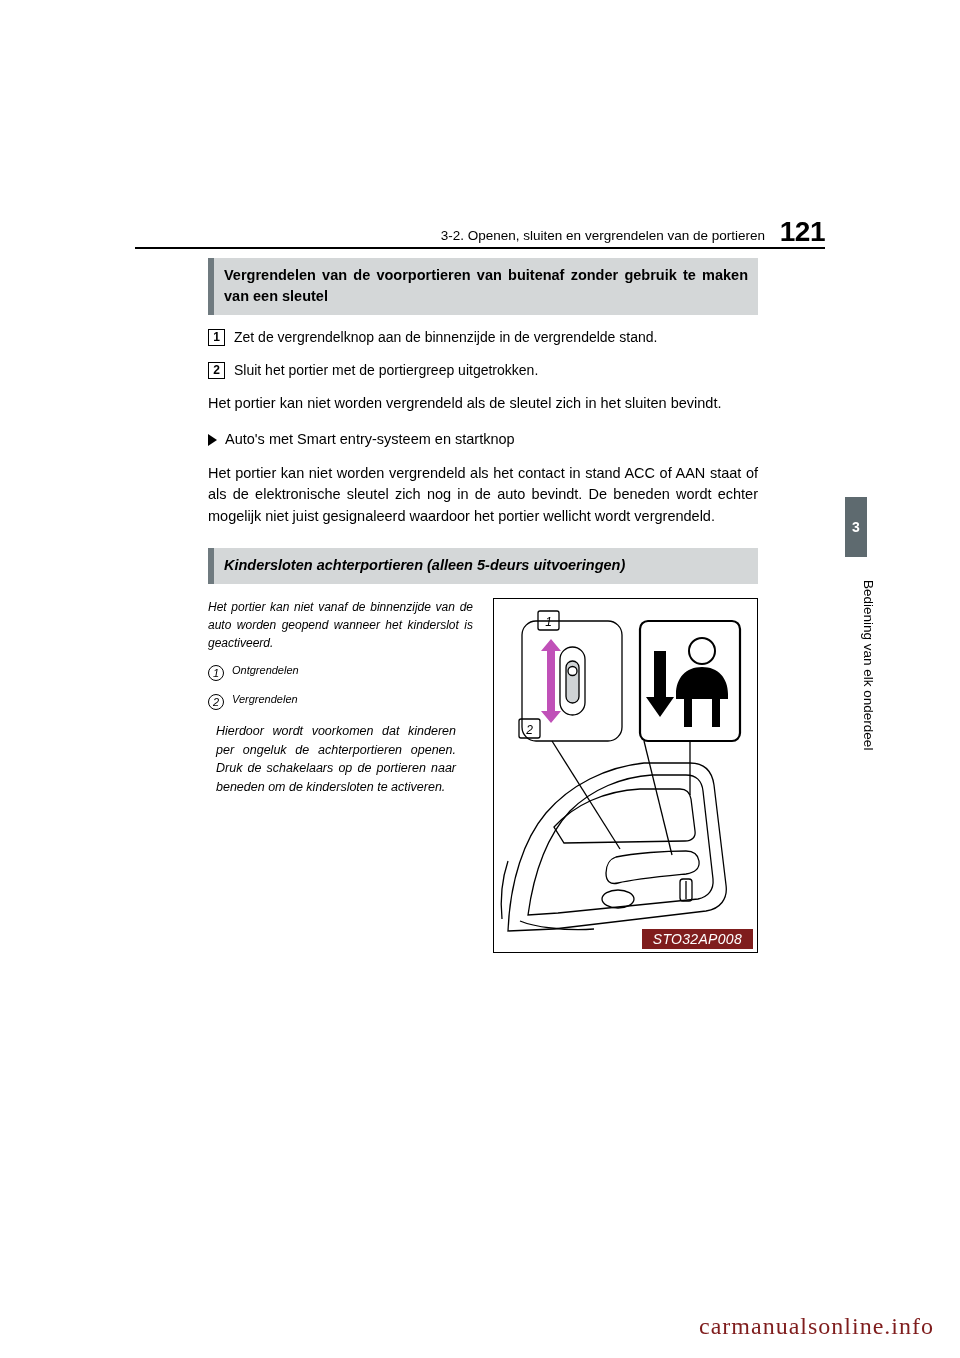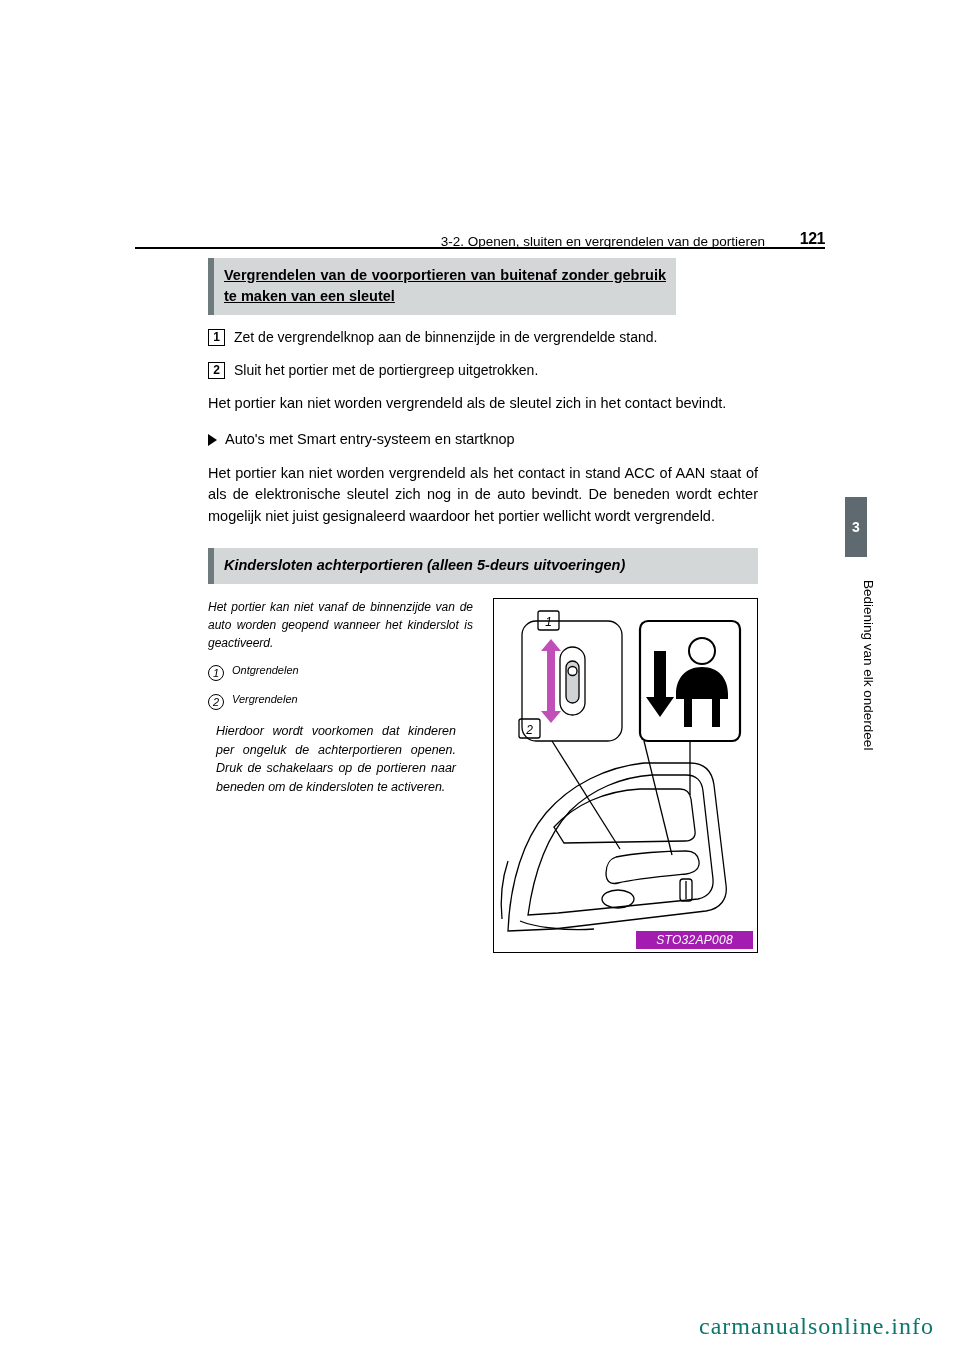--- a/index.html
+++ b/index.html
@@ -20,29 +20,29 @@
   #header {
     position: absolute;
     left: 135px;
     top: 215px;
     width: 690px;
     height: 34px;
   }
   #header-title {
     position: absolute;
     right: 60px;
-    bottom: 0;
+    bottom: 6px;
     font-size: 13.5px;
     white-space: nowrap;
   }
   #page-number {
     position: absolute;
     right: 0px;
     bottom: 1px;
-    font-size: 16px;
+    font-size: 28px;
     font-weight: bold;
     letter-spacing: -0.5px;
   }
   #header-rule {
     position: absolute;
     left: 0;
     bottom: 0;
     width: 690px;
     height: 2.5px;
     background: #000;
@@ -86,21 +86,21 @@
   .section-bar {
     background: #d4d7d8;
     border-left: 6px solid #6f7a7f;
     padding: 7px 10px 8px 10px;
     box-sizing: border-box;
     font-size: 14.5px;
     font-weight: bold;
     line-height: 1.45;
     text-align: justify;
   }
-  .section-bar.two-line { width: 468px; text-decoration: underline; }
+  .section-bar.two-line { width: 550px; }
 
   .step-row {
     display: flex;
     align-items: flex-start;
     margin-top: 12px;
   }
   .step-num {
     flex: 0 0 auto;
     width: 17px;
     height: 17px;
@@ -204,34 +204,34 @@
     height: 355px;
     border: 1.4px solid #000;
     box-sizing: border-box;
     background: #fff;
     overflow: hidden;
   }
   #fig-code {
     position: absolute;
     right: 4px;
     bottom: 3px;
-    background: #a21caf;
+    background: #7f1d1d;
     color: #fff;
-    font-size: 12px;
-    padding: 2px 20px;
+    font-size: 14px;
+    padding: 2px 11px;
     letter-spacing: .3px;
   }
 
   
   #watermark {
     position: absolute;
     right: 26px;
     bottom: 18px;
     font-size: 24px;
-    color: #0f766e;
+    color: #7f1d1d;
     letter-spacing: 1px;
     font-family: "Liberation Serif", serif;
   }
 </style>
 </head>
 <body>
 
 <div id="header">
   <div id="header-title">3-2. Openen, sluiten en vergrendelen van de portieren</div>
   <div id="page-number">121</div>
@@ -251,21 +251,21 @@
     <div class="step-num">1</div>
     <div class="step-text">Zet de vergrendelknop aan de binnenzijde in de vergrendelde stand.</div>
   </div>
 
   <div class="step-row">
     <div class="step-num">2</div>
     <div class="step-text">Sluit het portier met de portiergreep uitgetrokken.</div>
   </div>
 
 
-  <div class="para">Het portier kan niet worden vergrendeld als de sleutel zich in het contact bevindt.</div>
+  <div class="para">Het portier kan niet worden vergrendeld als de sleutel zich in het sluiten bevindt.</div>
 
   <div class="bullet-row">
     <div class="tri"></div>
     <div class="bullet-text">Auto's met Smart entry-systeem en startknop</div>
   </div>
 
   <div class="para">Het portier kan niet worden vergrendeld als het contact in stand ACC of AAN staat of als de elektronische sleutel zich nog in de auto bevindt. De beneden wordt echter mogelijk niet juist gesignaleerd waardoor het portier wellicht wordt vergrendeld.</div>
 
   <div id="lower">
     <div class="section-bar">Kindersloten achterportieren (alleen 5-deurs uitvoeringen)</div>

